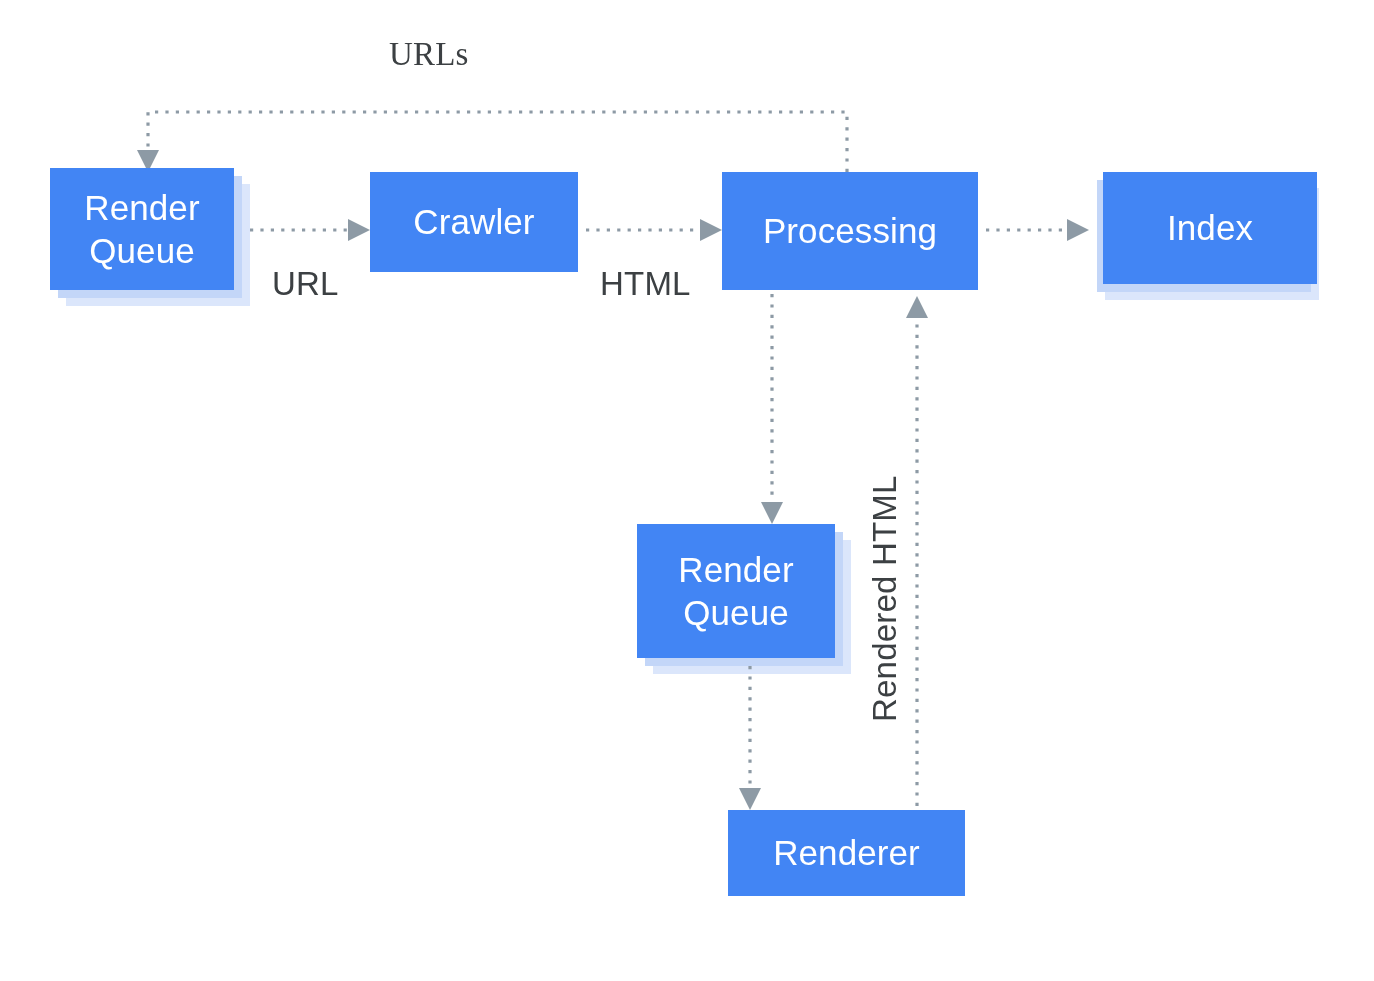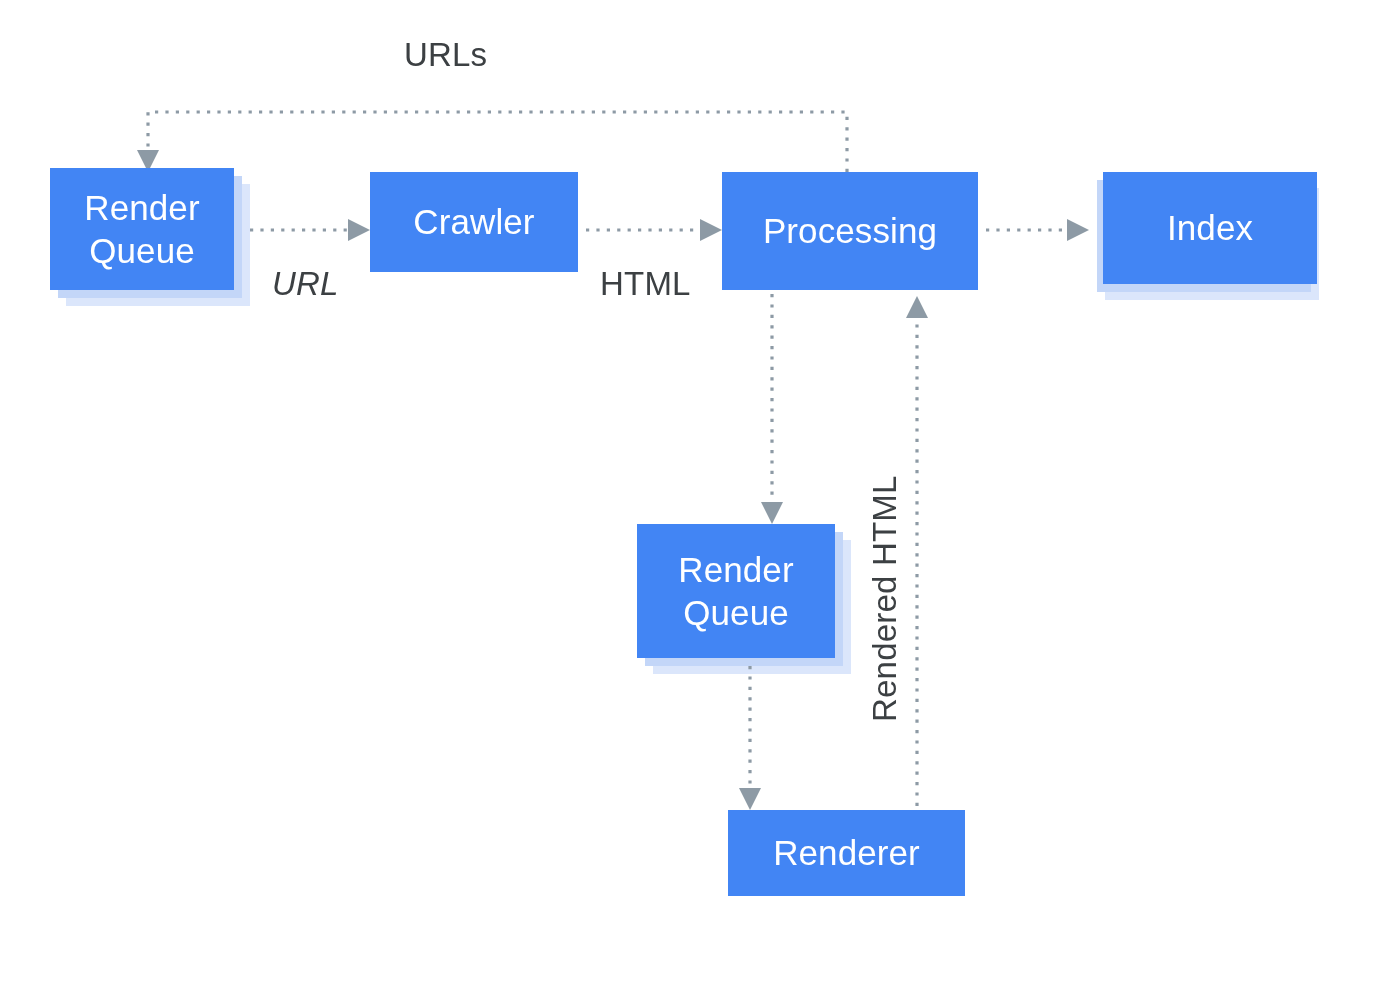--- a/index.html
+++ b/index.html
@@ -153,21 +153,21 @@
 
   <div class="node" style="left:637px; top:524px; width:198px; height:134px; background:#4285F4;">
     <span class="node-label">Render
 Queue</span>
   </div>
 
   <div class="node" style="left:728px; top:810px; width:237px; height:86px; background:#4285F4;">
     <span class="node-label">Renderer</span>
   </div>
 
-  <div class="edge-label" style="left:404px; top:36px;">URLs</div>
+  <div class="edge-label" style="left:389px; top:36px;font-family:Liberation Serif, serif;">URLs</div>
 
-  <div class="edge-label" style="left:272px; top:265px;font-style:italic;">URL</div>
+  <div class="edge-label" style="left:272px; top:265px;">URL</div>
 
   <div class="edge-label" style="left:600px; top:265px;">HTML</div>
 
   <div class="edge-label vertical" style="left:866px; top:722px;">Rendered HTML</div>
 
 </div>
 
 </body></html>

